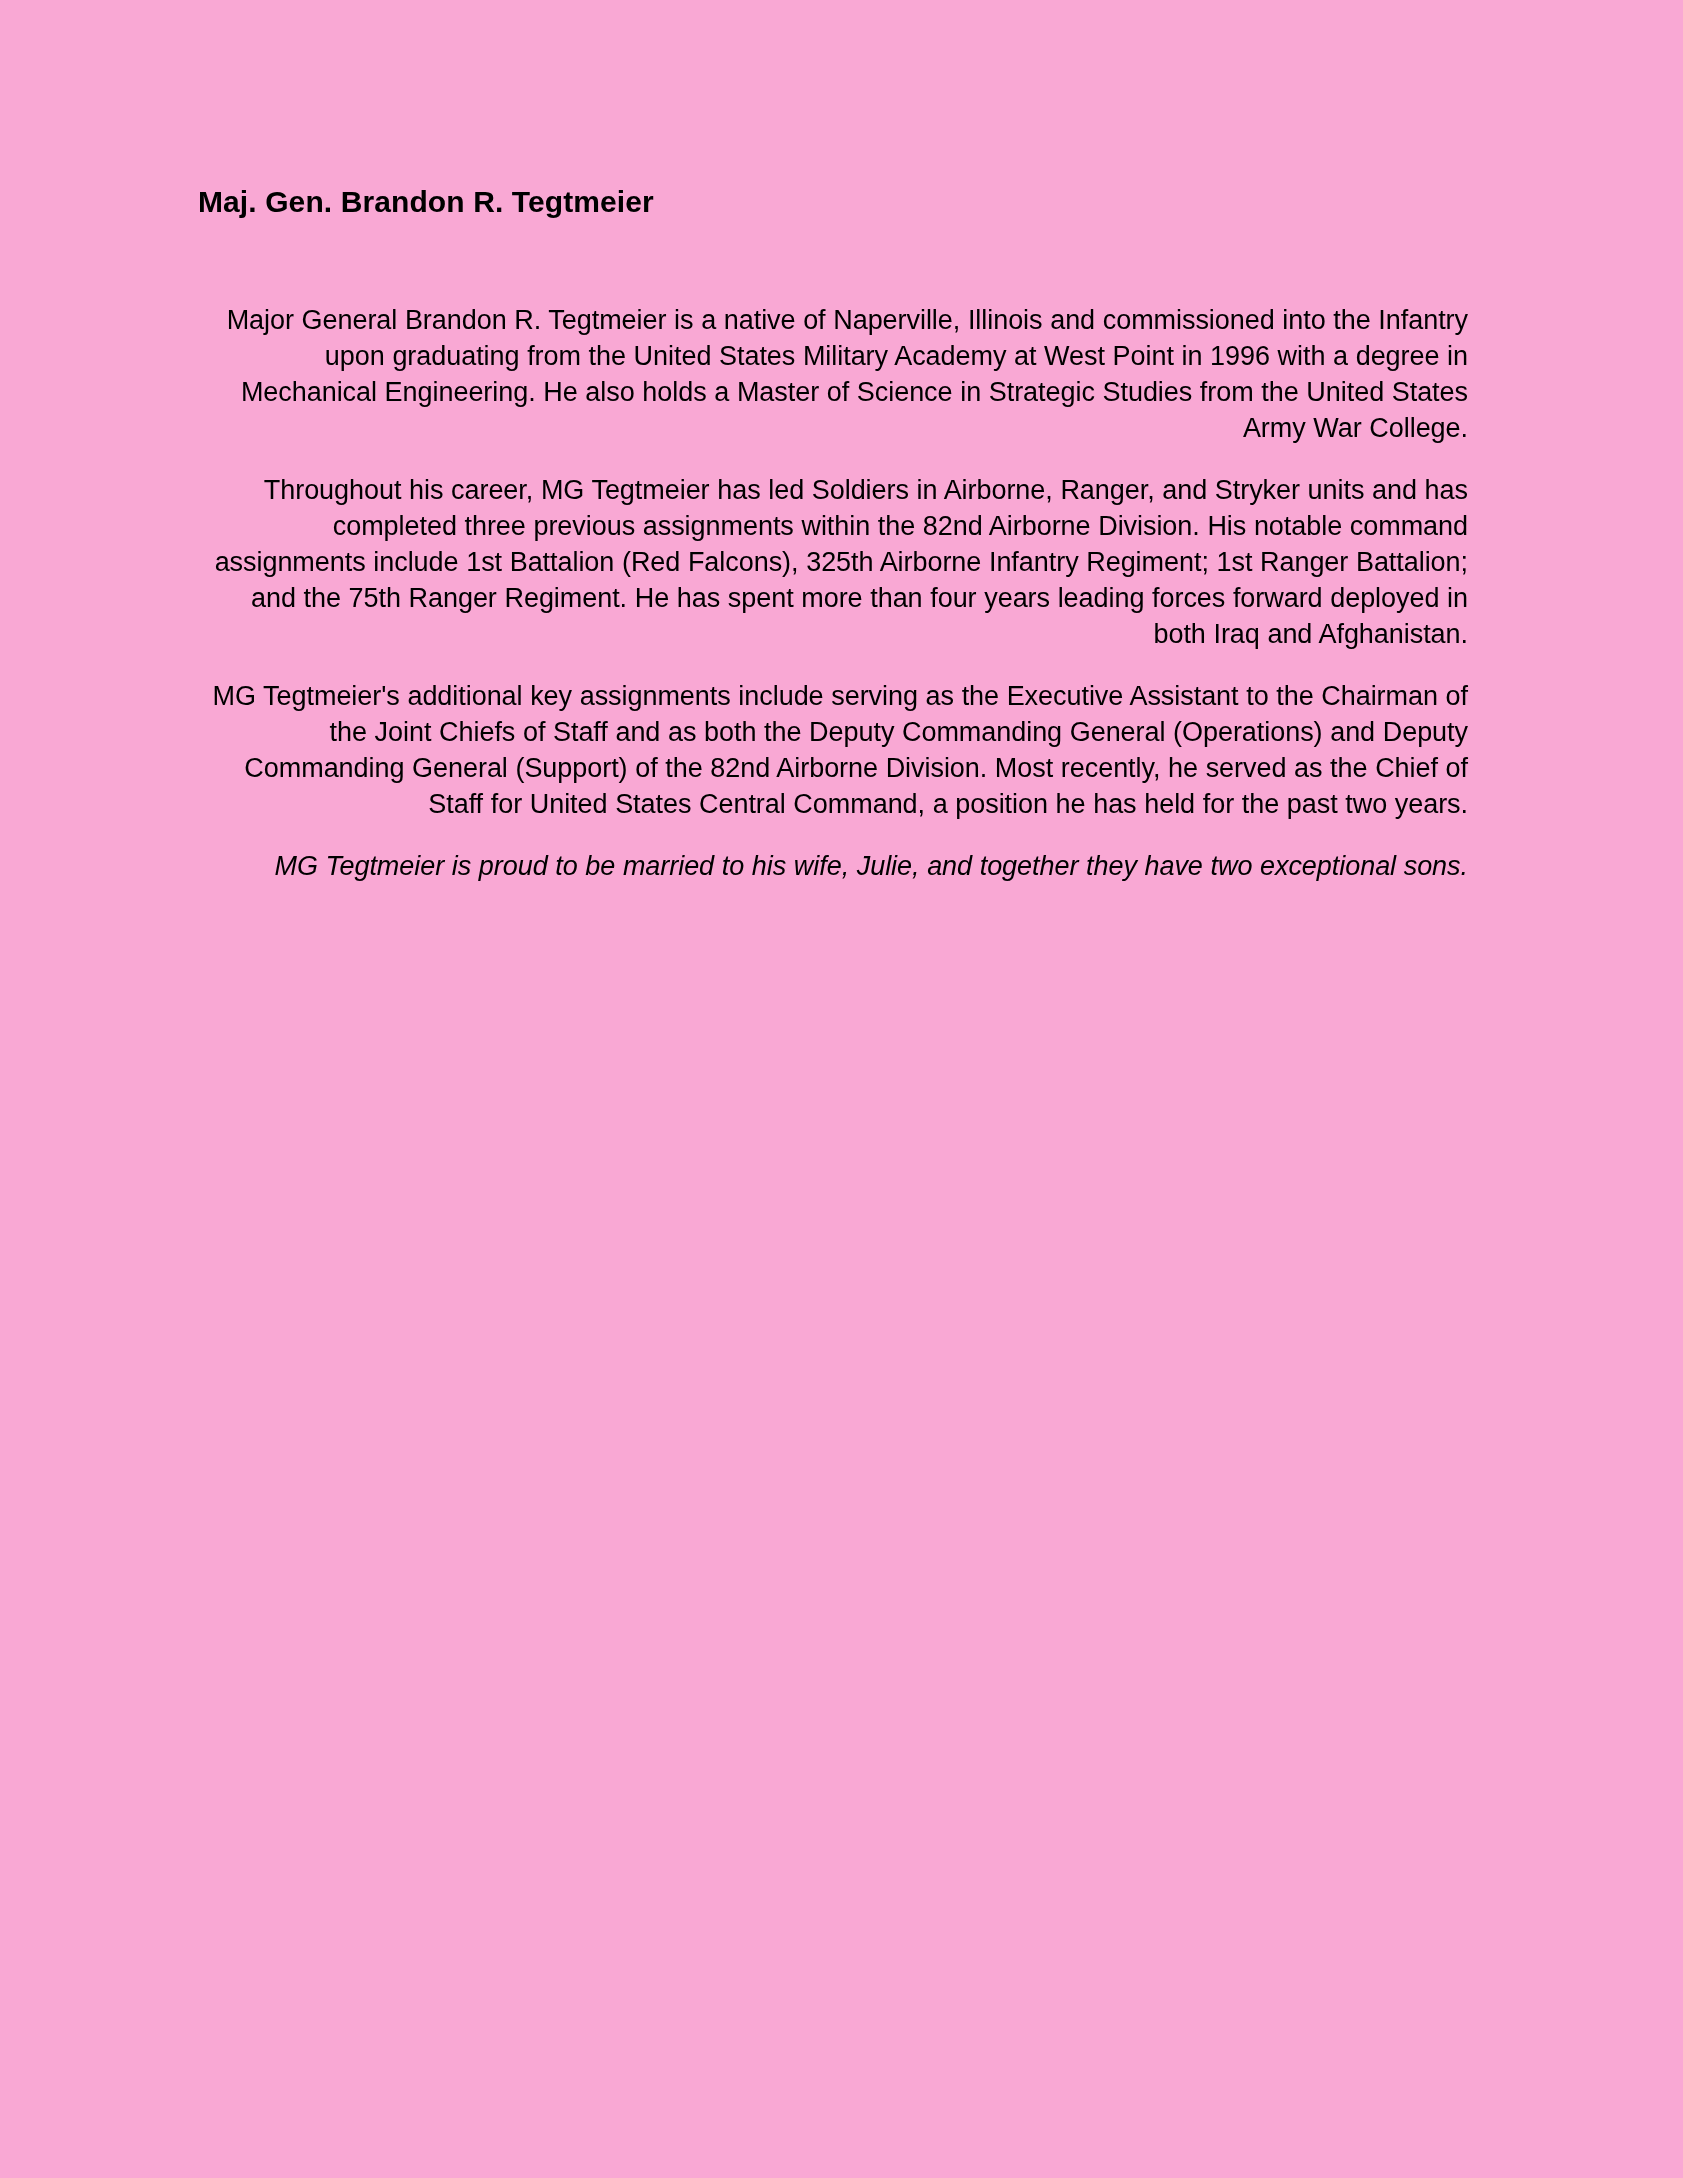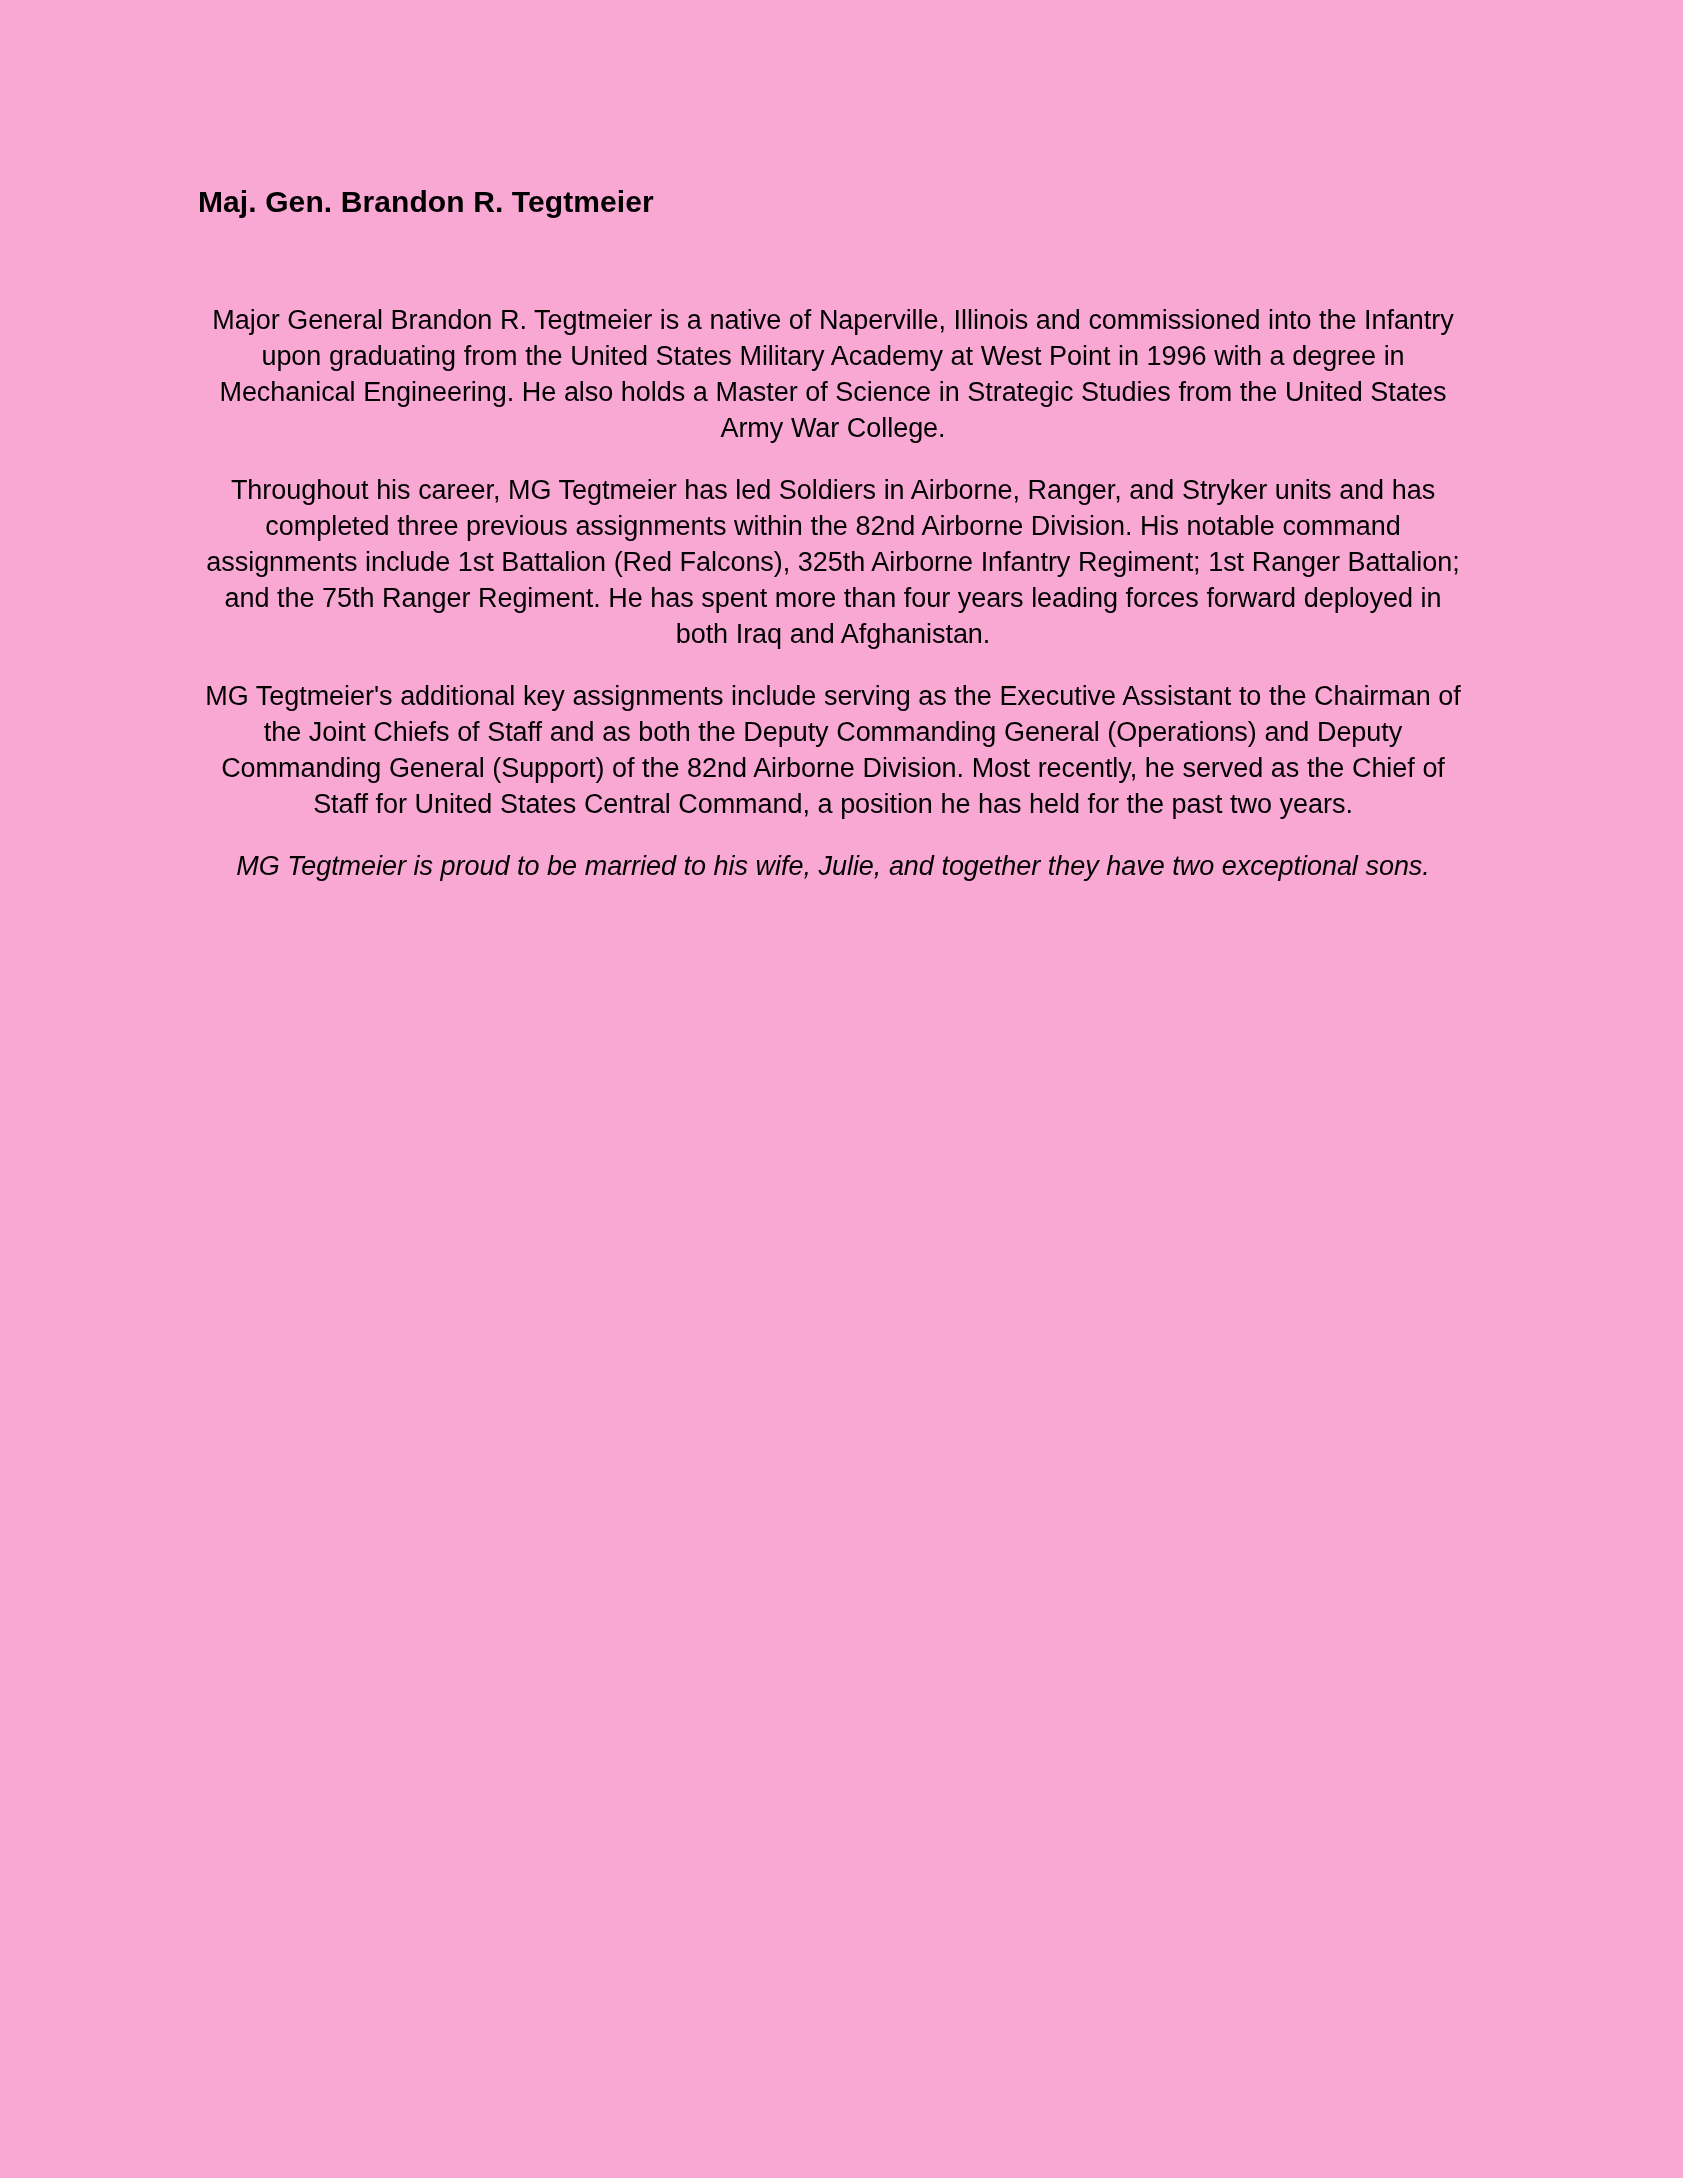--- a/index.html
+++ b/index.html
@@ -44,21 +44,21 @@
   .body-block {
     margin-top: 81px;
   }
 
   .doc-paragraph {
     font-size: 27px;
     font-weight: normal;
     line-height: 36px;
     margin: 0 0 26px 0;
     color: #000000;
-    text-align: center;
+    text-align: right;
     letter-spacing: -0.05px;
     word-spacing: 0.2px;
   }
 
   .doc-paragraph:last-child {
     margin-bottom: 0;
     font-style: italic;
   }
 </style>
 </head>

